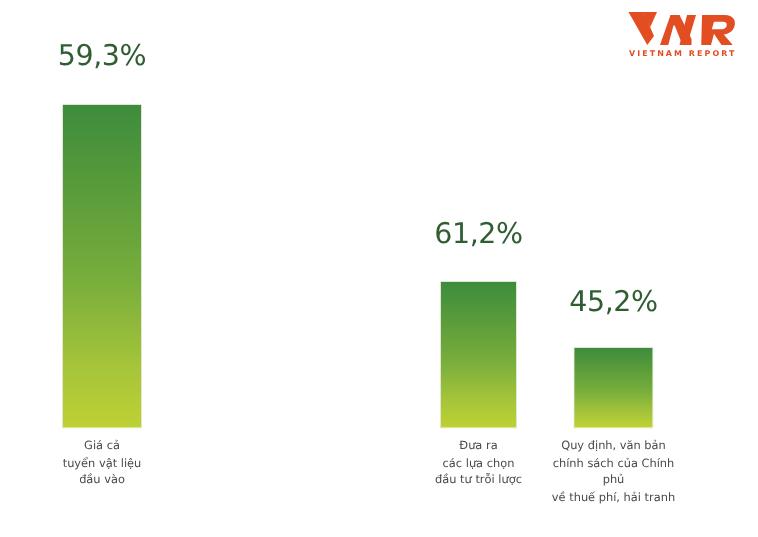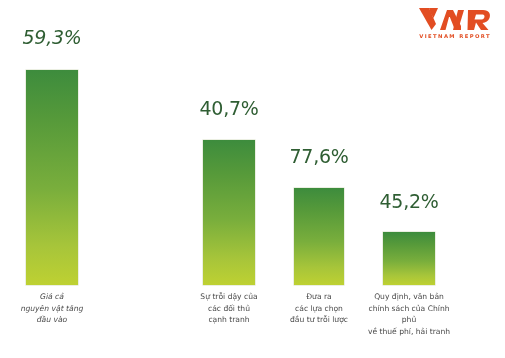--- a/index.html
+++ b/index.html
@@ -105,39 +105,32 @@
         <polygon points="80,8 92,8 80,48 70,48"></polygon>
 
         <path d="M100,8 L130,8 C142,8 146,16 143,24 C141,30 135,33 129,34 L141,48 L126,48 L116,33 L112,48 L99,48 Z M116,17 L113,27 L127,27 C131,27 133,24 133,21 C133,18 131,17 128,17 Z"></path>
       </g>
     </svg>
     <div id="logo-sub">VIETNAM REPORT</div>
   </div>
 
   <div id="plot">
 
-    <div class="bar-group" style="left:7px;font-style:italic;">
+    <div class="bar-group" style="left:23px;">
       <div class="bar-value" style="top:26px;">59,3%</div>
       <div class="bar-rect" style="bottom:73px; height:215px; width:52px;"></div>
       <div class="bar-label" style="top:291px;">Giá cả
-nguyên vật tăng
+tuyển vật liệu
 đầu vào</div>
     </div>
 
 
-    <div class="bar-group" style="left:184px;">
-      <div class="bar-value" style="top:97px;">40,7%</div>
-      <div class="bar-rect" style="bottom:73px; height:145px; width:52px;"></div>
-      <div class="bar-label" style="top:291px;">Sự trỗi dậy của
-các đối thủ
-cạnh tranh</div>
-    </div>
 
     <div class="bar-group" style="left:274px;">
-      <div class="bar-value" style="top:145px;">77,6%</div>
+      <div class="bar-value" style="top:145px;">61,2%</div>
       <div class="bar-rect" style="bottom:73px; height:97px; width:50px;"></div>
       <div class="bar-label" style="top:291px;">Đưa ra
 các lựa chọn
 đầu tư trỗi lược</div>
     </div>
 
     <div class="bar-group" style="left:364px;">
       <div class="bar-value" style="top:190px;">45,2%</div>
       <div class="bar-rect" style="bottom:73px; height:53px; width:52px;"></div>
       <div class="bar-label" style="top:291px;">Quy định, văn bản

